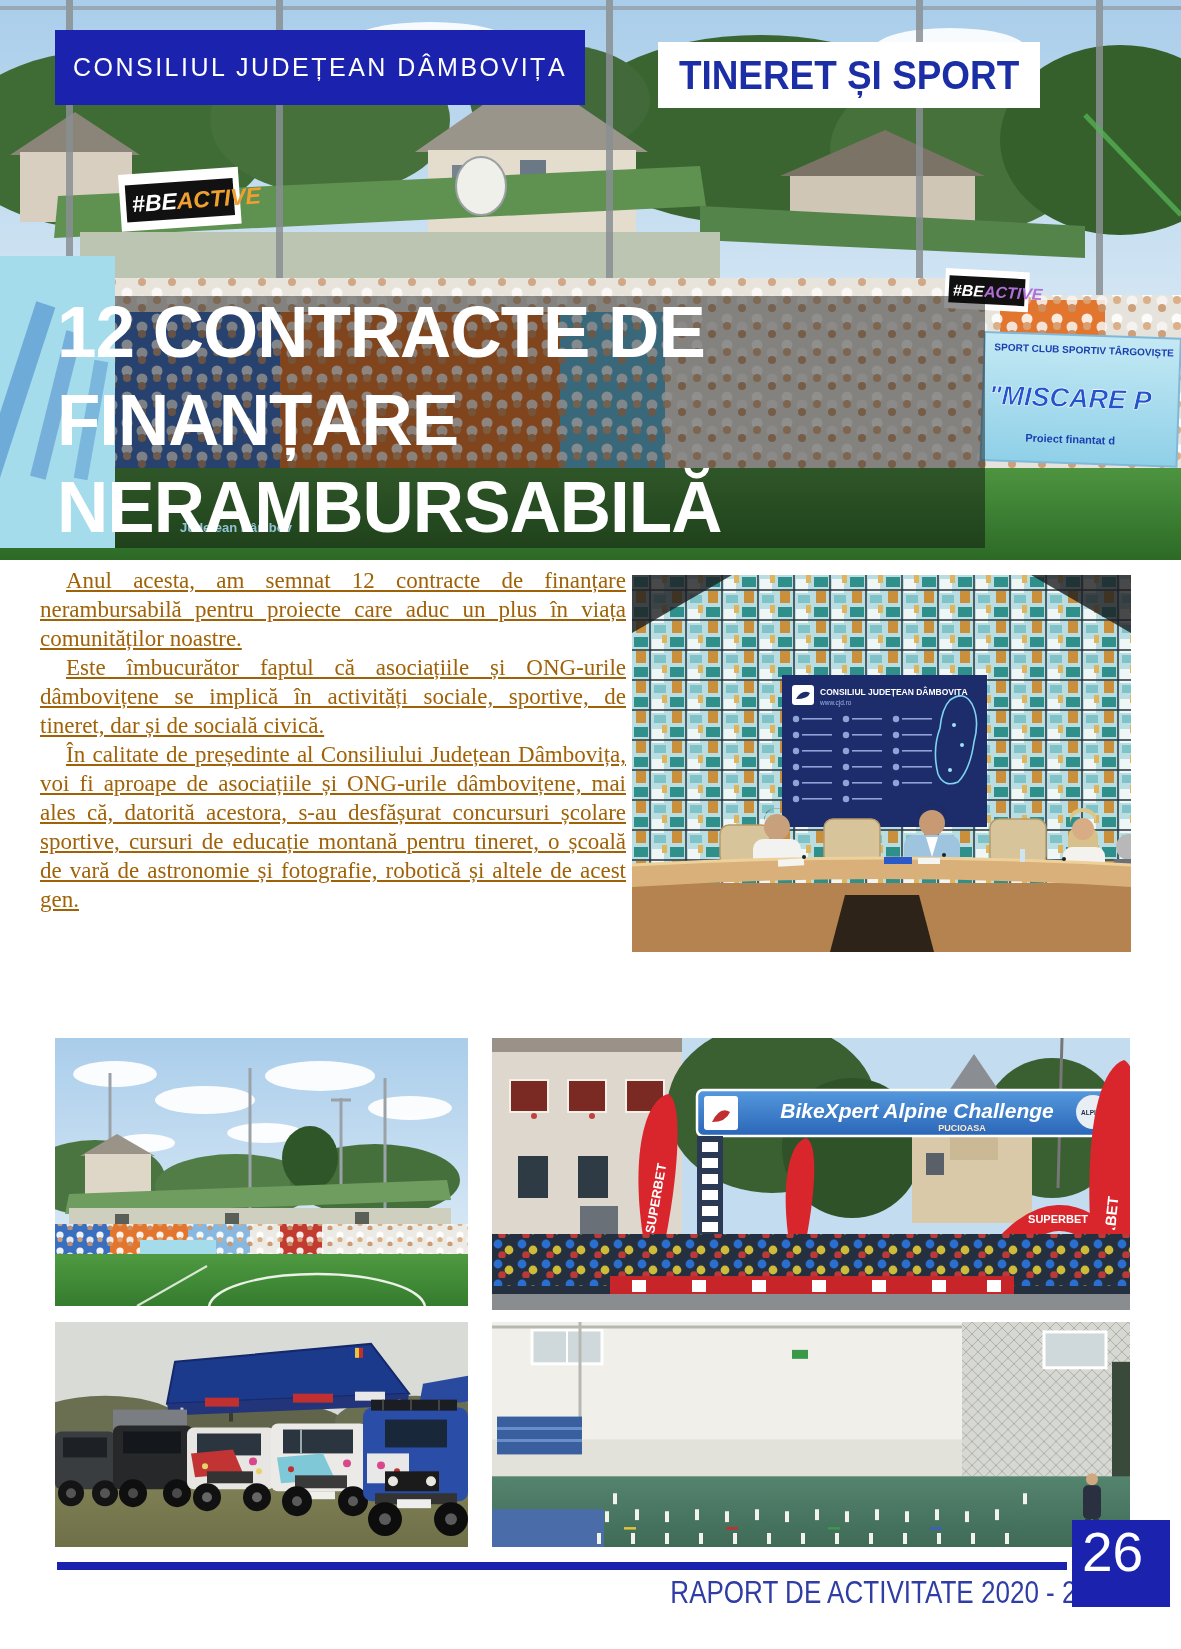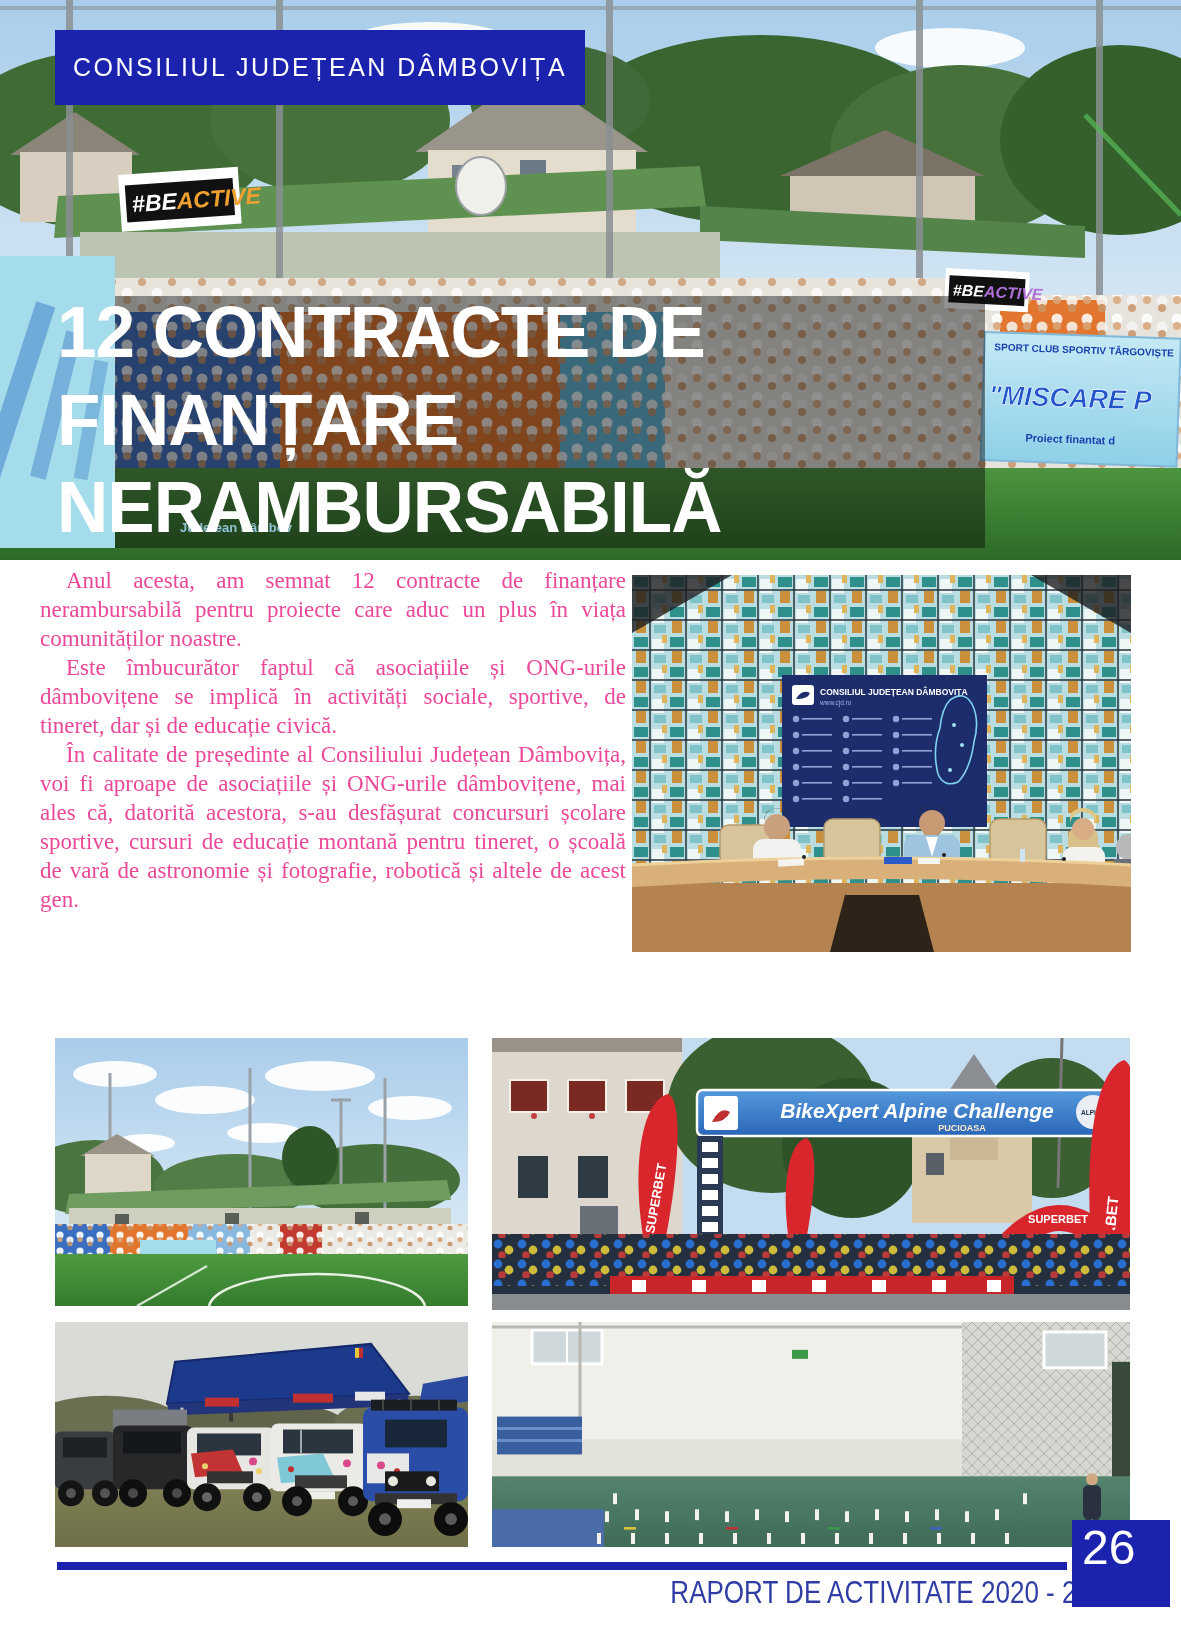--- a/index.html
+++ b/index.html
@@ -17,38 +17,38 @@
                     transform:scaleX(.9);white-space:nowrap;}
 
   
   .hero{left:0;top:0;width:1181px;height:560px;z-index:1;}
   .hero-title{left:57px;top:288px;z-index:3;color:#ffffff;font-weight:700;
               font-size:71px;line-height:85px;letter-spacing:-1px;white-space:nowrap;
               transform:scaleY(1.03);transform-origin:top left;}
 
   
   .article{left:40px;top:566px;width:586px;z-index:2;font-family:"Liberation Serif",serif;
-           font-size:23px;line-height:29px;color:#ec4899;text-align:justify;}
+           font-size:23px;line-height:29px;color:#a16207;text-align:justify;text-decoration:underline;}
   .article p{margin:0;text-indent:26px;}
 
   
   .photo{z-index:1;display:block;}
   .ph-conference{left:632px;top:575px;width:499px;height:377px;}
   .ph-soccer{left:55px;top:1038px;width:413px;height:268px;}
   .ph-cycling{left:492px;top:1038px;width:638px;height:272px;}
   .ph-offroad{left:55px;top:1322px;width:413px;height:225px;}
   .ph-karate{left:492px;top:1322px;width:638px;height:225px;}
 
   
   .footer-line{left:57px;top:1562px;width:1010px;height:8px;background:#1b23ae;z-index:2;}
   .footer-text{left:598px;top:1575px;width:452px;text-align:right;z-index:2;
                color:#2f3da5;font-size:31px;font-weight:400;white-space:nowrap;
                transform:scaleX(.84);transform-origin:right center;}
   .page-badge{left:1072px;top:1520px;width:98px;height:87px;background:#1b23ae;z-index:5;}
-  .page-badge span{position:absolute;left:10px;top:0px;color:#ffffff;font-size:48px;font-weight:400;}
+  .page-badge span{position:absolute;left:10px;top:0px;color:#ffffff;font-size:55px;font-weight:400;}
 
   svg text{font-family:"Liberation Sans",sans-serif;}
 </style>
 </head>
 <body>
 
 <div class="page">
 
   <svg class="abs hero photo" viewBox="0 0 1181 560" preserveAspectRatio="none">
     <defs>
@@ -169,30 +169,33 @@
       <text x="44" y="108" font-size="11" font-weight="700" fill="#1a3fae">Proiect finantat d</text>
     </g>
 
     <rect x="115" y="296" width="870" height="252" fill="#0a0a0c" opacity=".45"></rect>
     <text x="180" y="532" font-size="13" font-weight="700" fill="#9fd0ea" opacity=".9">Judetean Dâmbov</text>
   </svg>
 
   <div class="abs council-box">
     <span>CONSILIUL JUDEȚEAN DÂMBOVIȚA</span>
   </div>
+  <div class="abs section-box">
+    <span>TINERET ȘI SPORT</span>
+  </div>
 
   <div class="abs hero-title">
     <div>12 CONTRACTE DE</div>
     <div>FINANȚARE</div>
     <div>NERAMBURSABILĂ</div>
   </div>
 
   <div class="abs article">
     <p>Anul acesta, am semnat 12 contracte de finanțare nerambursabilă pentru proiecte care aduc un plus în viața comunităților noastre.</p>
-    <p>Este îmbucurător faptul că asociațiile și ONG-urile dâmbovițene se implică în activități sociale, sportive, de tineret, dar și de educație civică.</p>
+    <p>Este îmbucurător faptul că asociațiile și ONG-urile dâmbovițene se implică în activități sociale, sportive, de tineret, dar și de socială civică.</p>
     <p>În calitate de președinte al Consiliului Județean Dâmbovița, voi fi aproape de asociațiile și ONG-urile dâmbovițene, mai ales că, datorită acestora, s-au desfășurat concursuri școlare sportive, cursuri de educație montană pentru tineret, o școală de vară de astronomie și fotografie, robotică și altele de acest gen.</p>
   </div>
 
   <svg class="abs photo ph-conference" viewBox="0 0 499 377" preserveAspectRatio="none">
     <defs>
       <pattern id="mosaic" width="36" height="30" patternUnits="userSpaceOnUse">
         <rect width="36" height="30" fill="#b9dde0"></rect>
         <rect x="2" y="2" width="14" height="10" fill="#2f8f8a"></rect>
         <rect x="20" y="4" width="12" height="14" fill="#eef7f5"></rect>
         <rect x="4" y="16" width="10" height="12" fill="#c98f3a"></rect>

